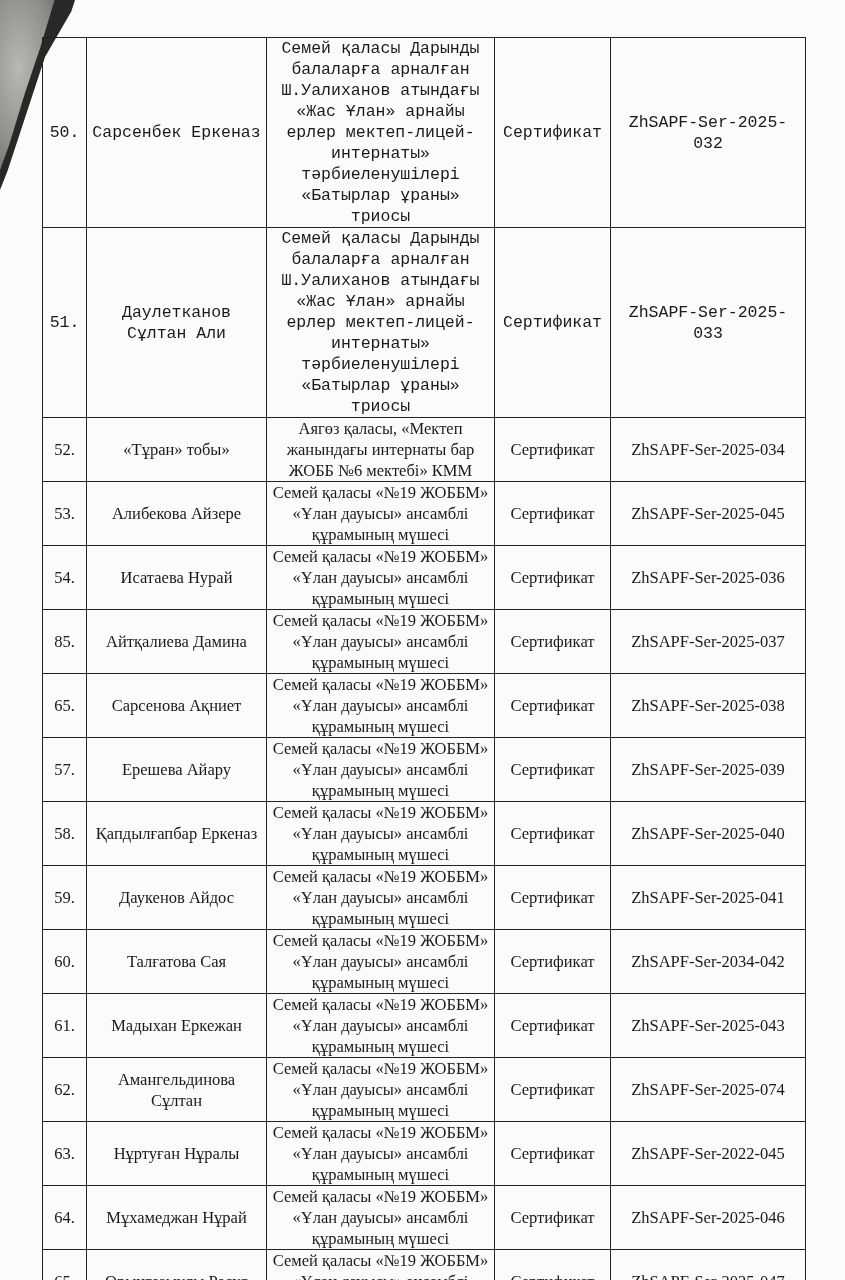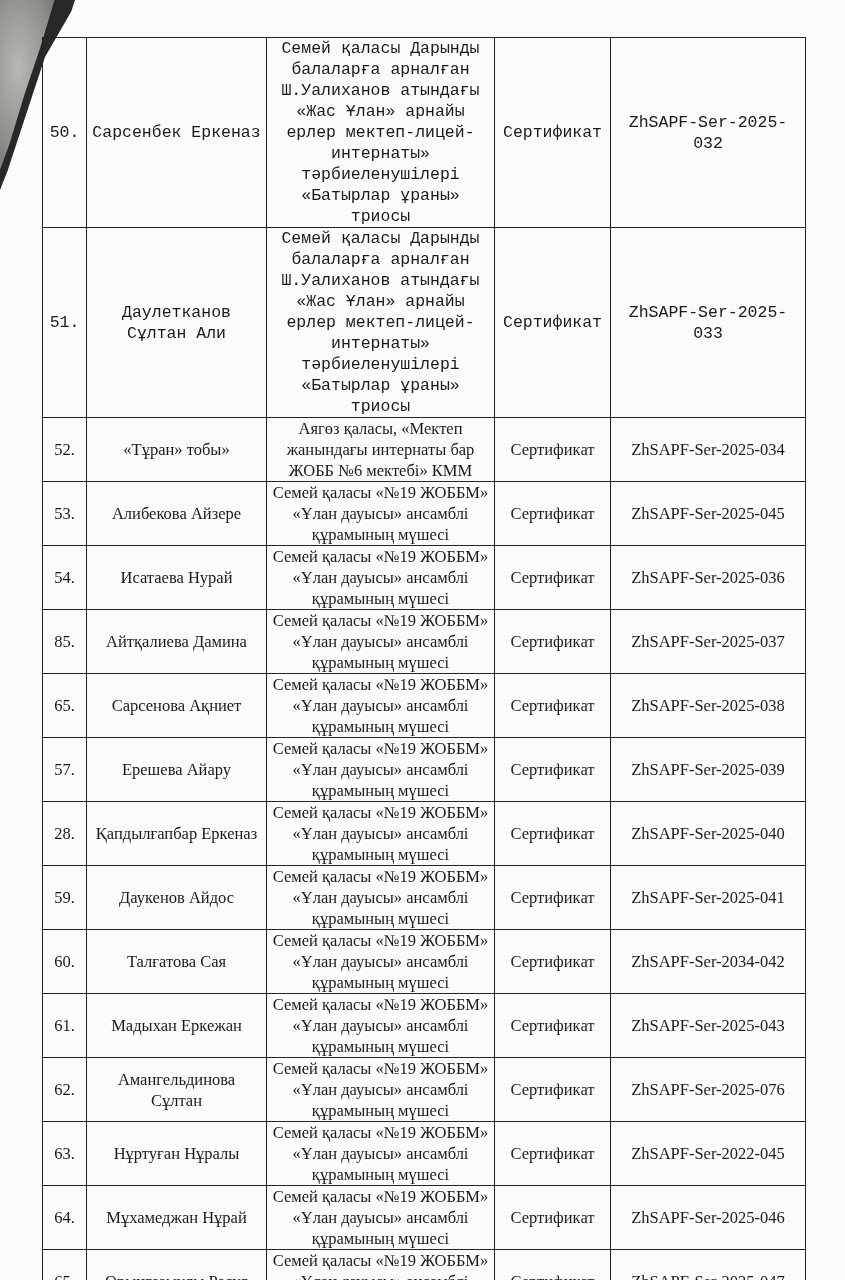--- a/index.html
+++ b/index.html
@@ -99,21 +99,21 @@
       <td class="code">ZhSAPF-Ser-2025-038</td>
     </tr>
     <tr class="r-std">
       <td class="num">57.</td>
       <td class="name">Ерешева Айару</td>
       <td class="org">Семей қаласы «№19 ЖОББМ» «Ұлан дауысы» ансамблі құрамының мүшесі</td>
       <td class="type">Сертификат</td>
       <td class="code">ZhSAPF-Ser-2025-039</td>
     </tr>
     <tr class="r-std">
-      <td class="num">28.</td>
+      <td class="num">58.</td>
       <td class="name">Қапдылғапбар Еркеназ</td>
       <td class="org">Семей қаласы «№19 ЖОББМ» «Ұлан дауысы» ансамблі құрамының мүшесі</td>
       <td class="type">Сертификат</td>
       <td class="code">ZhSAPF-Ser-2025-040</td>
     </tr>
     <tr class="r-std">
       <td class="num">59.</td>
       <td class="name">Даукенов Айдос</td>
       <td class="org">Семей қаласы «№19 ЖОББМ» «Ұлан дауысы» ансамблі құрамының мүшесі</td>
       <td class="type">Сертификат</td>
@@ -131,21 +131,21 @@
       <td class="name">Мадыхан Еркежан</td>
       <td class="org">Семей қаласы «№19 ЖОББМ» «Ұлан дауысы» ансамблі құрамының мүшесі</td>
       <td class="type">Сертификат</td>
       <td class="code">ZhSAPF-Ser-2025-043</td>
     </tr>
     <tr class="r-std">
       <td class="num">62.</td>
       <td class="name">Амангельдинова Сұлтан</td>
       <td class="org">Семей қаласы «№19 ЖОББМ» «Ұлан дауысы» ансамблі құрамының мүшесі</td>
       <td class="type">Сертификат</td>
-      <td class="code">ZhSAPF-Ser-2025-076</td>
+      <td class="code">ZhSAPF-Ser-2025-074</td>
     </tr>
     <tr class="r-std">
       <td class="num">63.</td>
       <td class="name">Нұртуған Нұралы</td>
       <td class="org">Семей қаласы «№19 ЖОББМ» «Ұлан дауысы» ансамблі құрамының мүшесі</td>
       <td class="type">Сертификат</td>
       <td class="code">ZhSAPF-Ser-2022-045</td>
     </tr>
     <tr class="r-std">
       <td class="num">64.</td>

